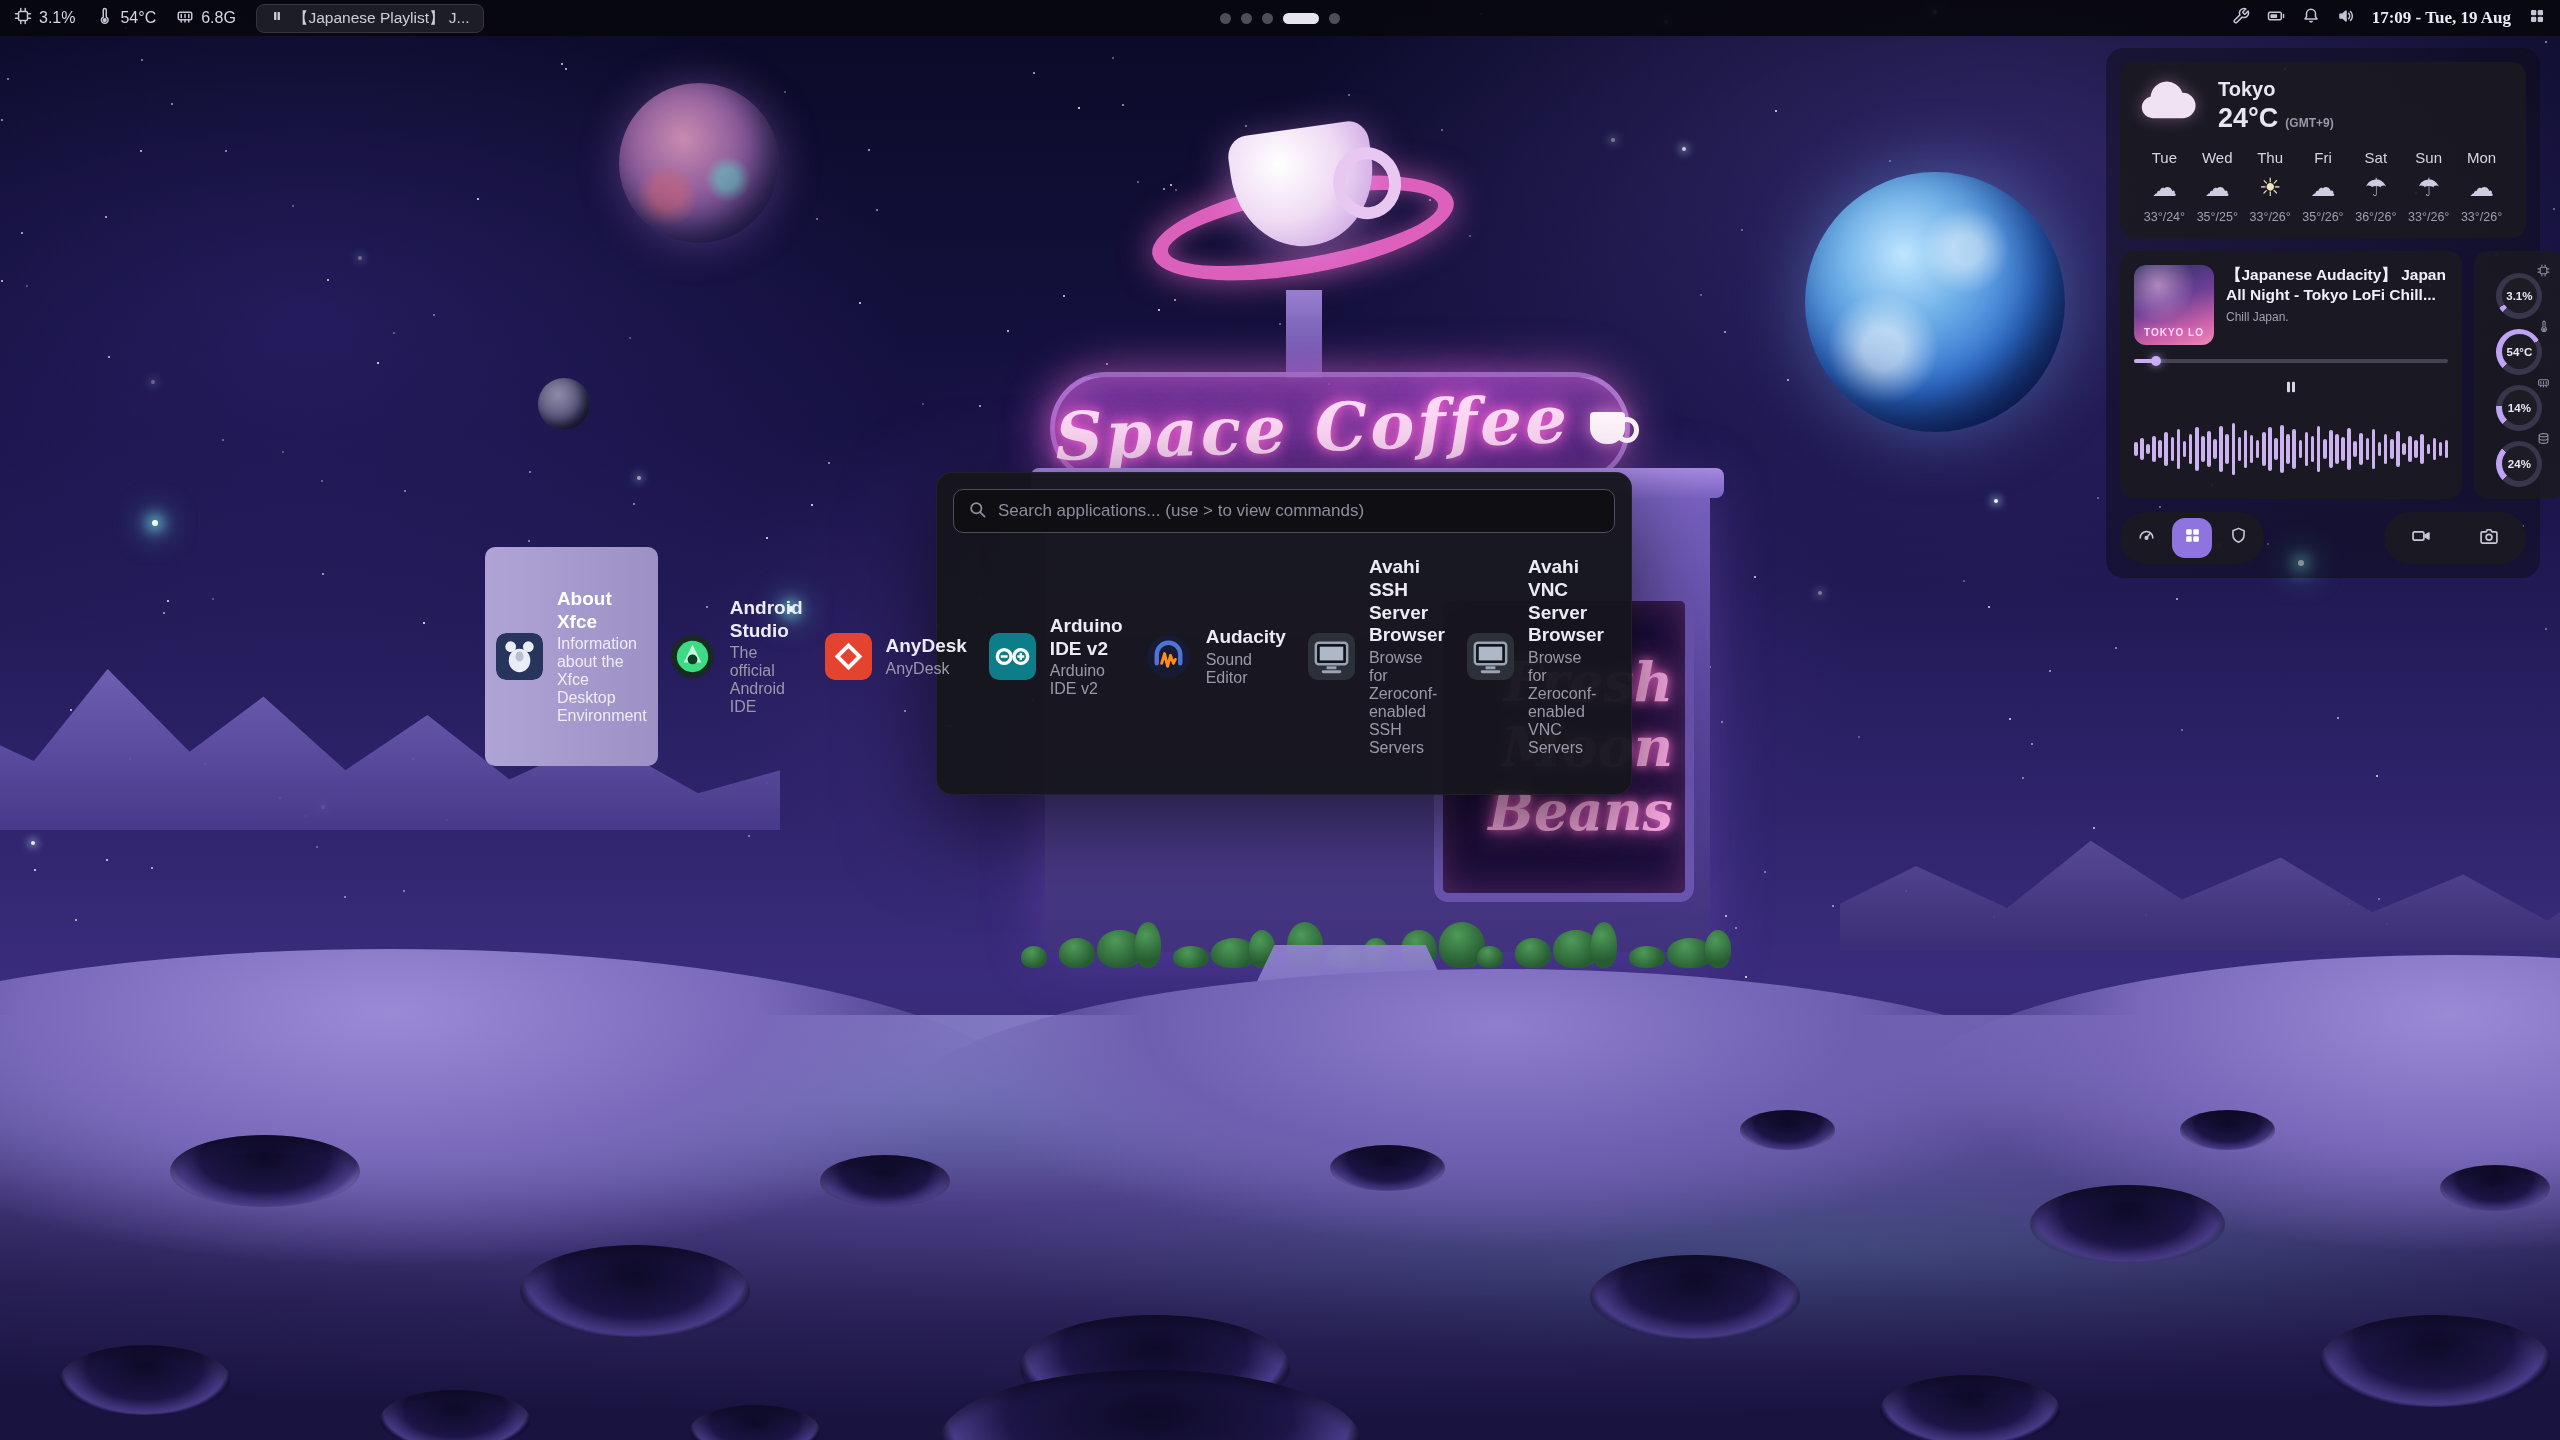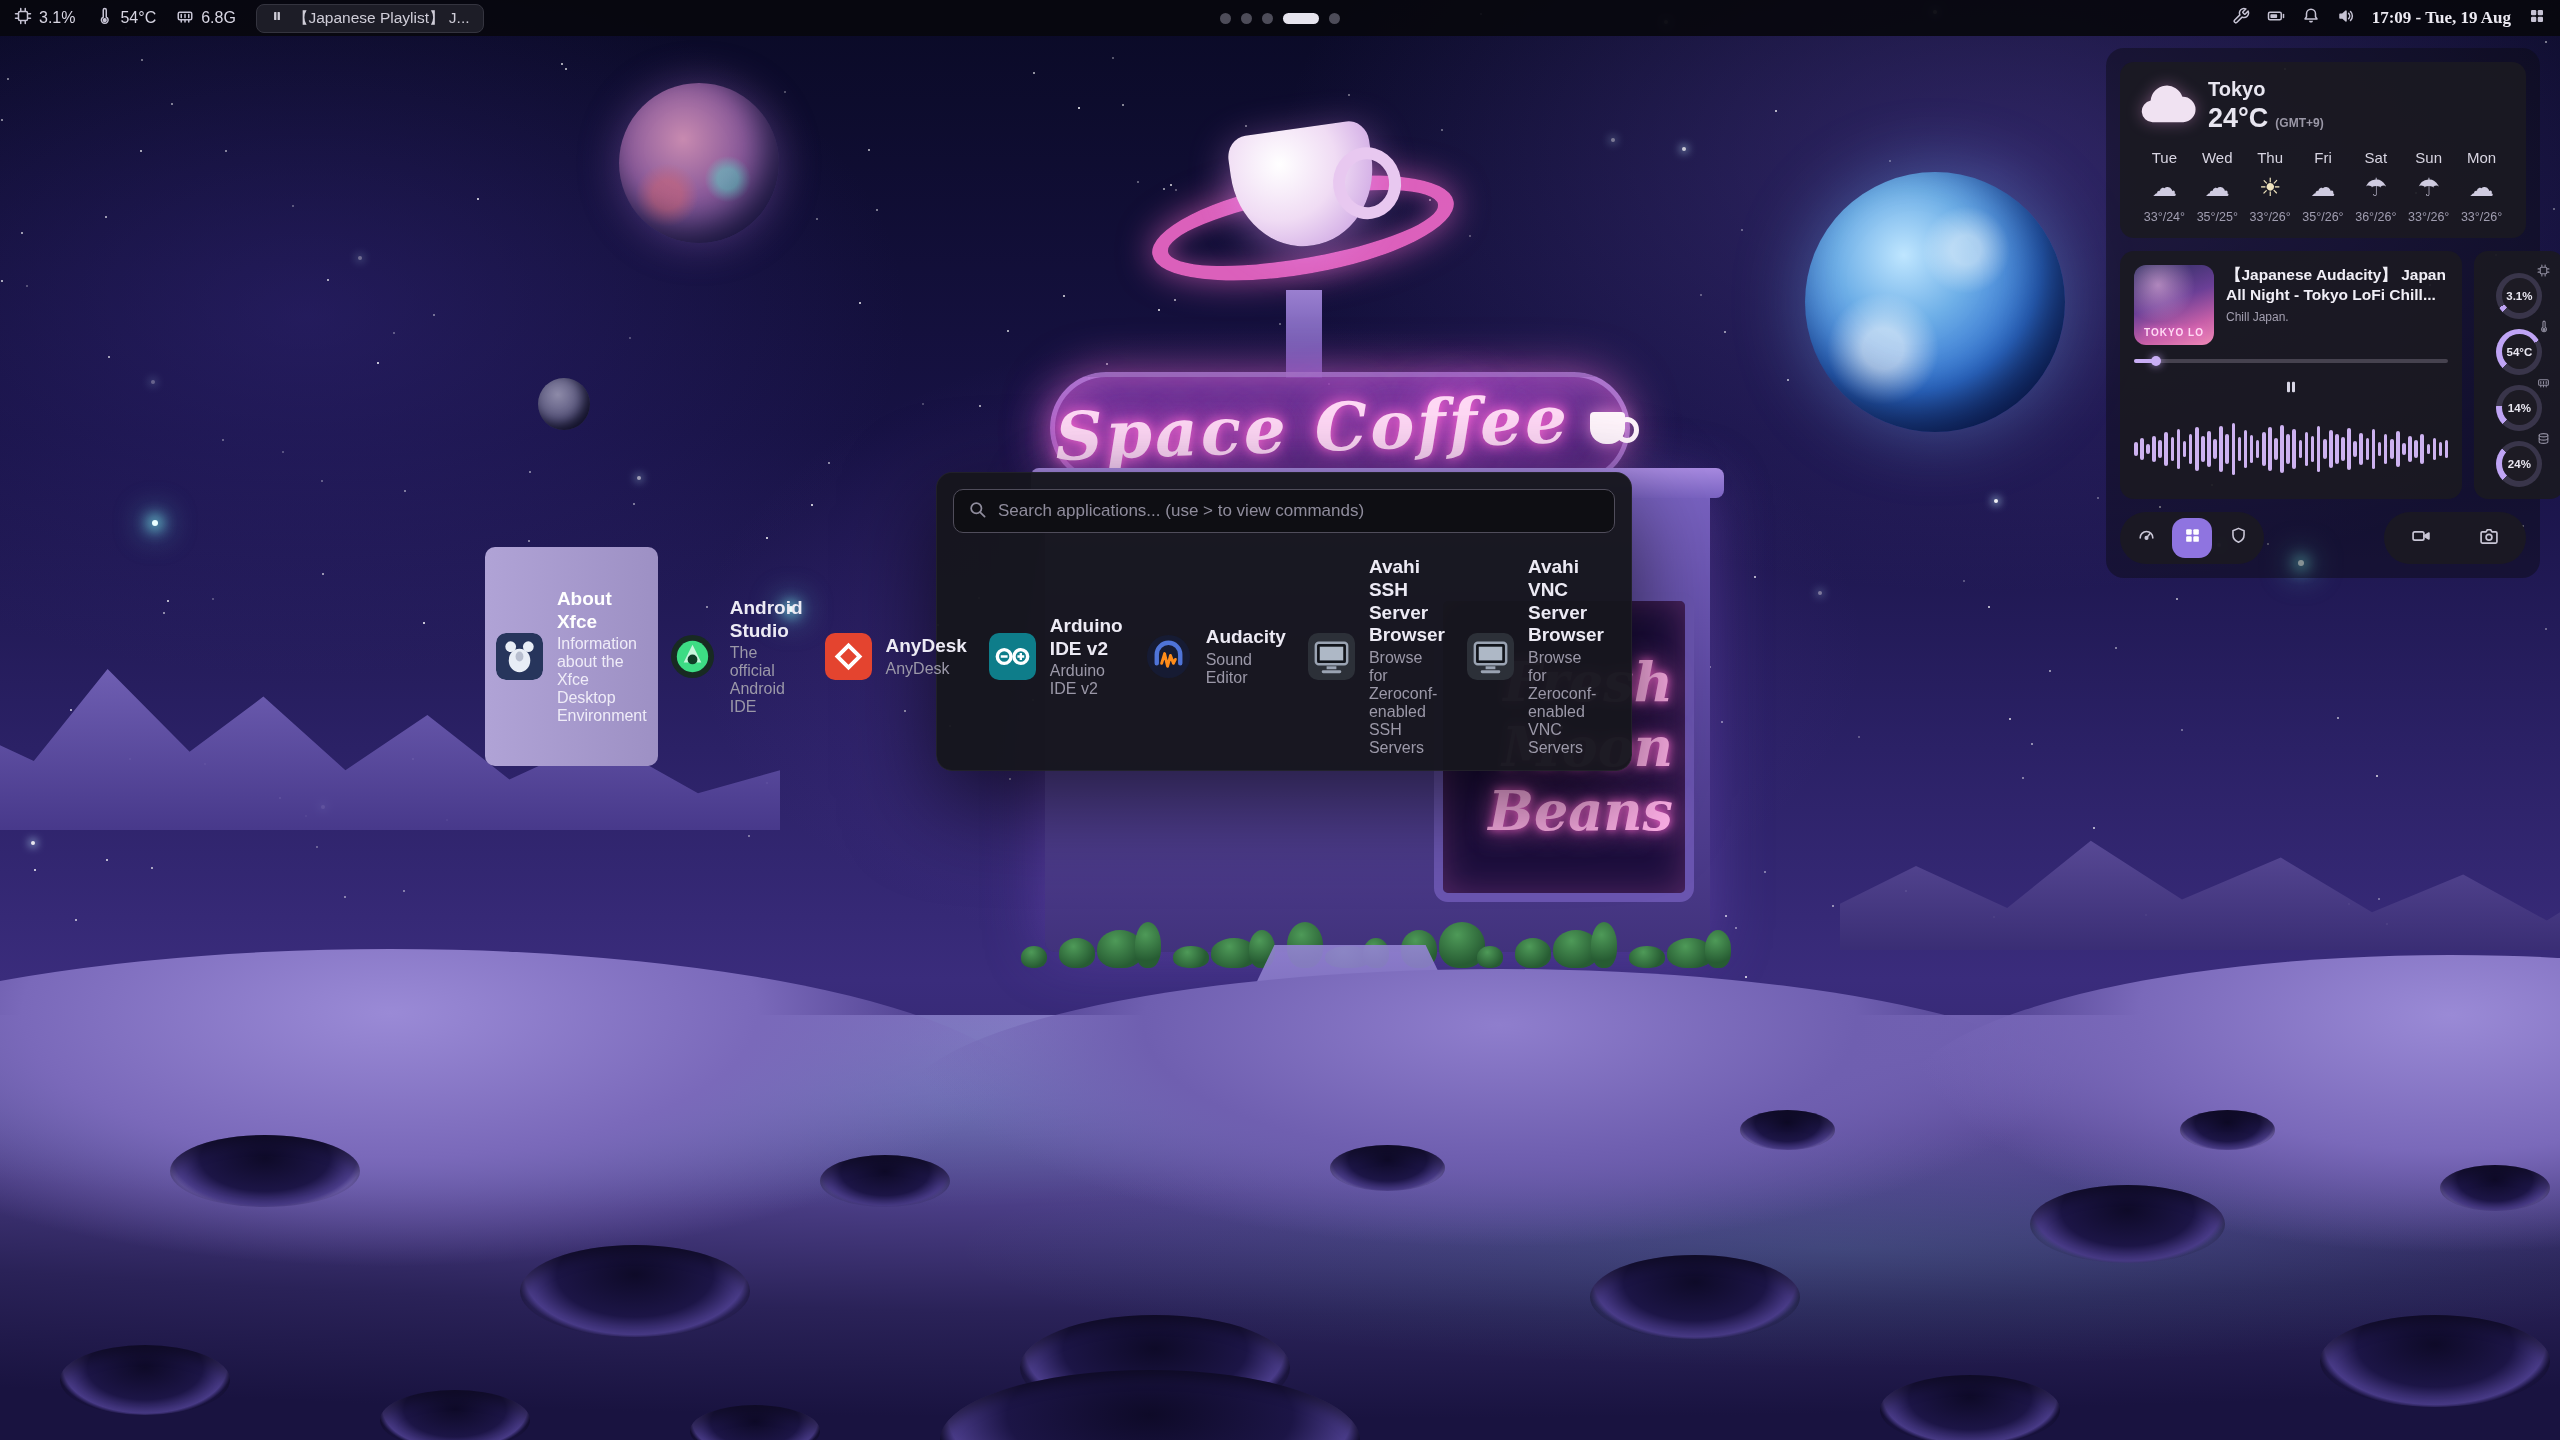--- a/index.html
+++ b/index.html
@@ -115,21 +115,21 @@
   .tb-center { position:absolute; left:50%; top:0; height:100%; transform:translateX(-50%);
     display:flex; align-items:center; gap:10px; }
   .ws-dot { width:11px; height:11px; border-radius:50%; background:#4d4c59; cursor:pointer; }
   .ws-dot.active { width:36px; border-radius:7px; background:#e6e4ee; }
   .tb-right { margin-left:auto; display:flex; align-items:center; gap:17px; }
   .tb-clock { font-weight:700; font-size:17px; color:#eceaf2;font-family:Liberation Serif, serif; }
 
   
   .launcher { position:absolute; left:936px; top:472px; width:696px; z-index:40;
     background:rgba(22,22,29,.97); border:1px solid rgba(255,255,255,.05); border-radius:16px;
-    padding:16px 16px 4px; box-shadow:0 30px 90px rgba(0,0,0,.6); }
+    padding:16px 16px 28px; box-shadow:0 30px 90px rgba(0,0,0,.6); }
   .search { height:44px; display:flex; align-items:center; gap:11px; padding:0 14px;
     background:#0e0e13; border:1.5px solid #504d5b; border-radius:10px; }
   .search svg { width:19px; height:19px; color:#8f8c9c; flex:none; }
   .search input { flex:1; background:transparent; border:none; outline:none; color:#e8e6f0; font-size:17px;
     font-family:"Liberation Sans", sans-serif; }
   .search input::placeholder { color:#8f8c9c; }
   .results { margin-top:14px; display:flex; flex-direction:row; gap:0;justify-content:flex-end; }
   .l-item { display:flex; align-items:center; gap:14px; padding:9px 11px; border-radius:10px; cursor:pointer; }
   .l-item.selected { background:linear-gradient(90deg,#b0a3d6,#9d90c4); }
   .l-icon { width:47px; height:47px; flex:none; border-radius:10px; overflow:hidden; }
@@ -152,21 +152,21 @@
   .p-name { font-size:18px; font-weight:700; color:#f1eff7; }
   .p-uptime { font-size:15px; color:#b9b6c4; margin-top:3px; }
   .p-actions { margin-left:auto; display:flex; align-items:center; gap:9px; }
   .icon-btn { width:38px; height:38px; border-radius:50%; display:flex; align-items:center; justify-content:center;
     color:#cfcdda; cursor:pointer; }
   .icon-btn svg { width:19px; height:19px; }
   .gear-glyph { font-size:21px; line-height:1; }
   .power-btn { background:#2b2933; }
 
   .weather { padding:16px 18px 14px; }
-  .w-head { display:flex; align-items:center; gap:12px; }
+  .w-head { display:flex; gap:22px; }
   .w-cloud svg { width:58px; height:44px; color:#f0e2f2; filter:drop-shadow(0 0 8px rgba(255,170,240,.35)); }
   .w-city { font-size:20px; font-weight:700; }
   .w-temp-row { display:flex; align-items:baseline; gap:7px; margin-top:2px; }
   .w-temp { font-size:27px; font-weight:700; }
   .w-tz { font-size:12px; color:#9a97a6; font-weight:700; }
   .forecast { margin-top:15px; display:grid; grid-template-columns:repeat(7,1fr); text-align:center; }
   .fc-day { font-size:15px; color:#d8d5e2; }
   .fc-icon { font-size:25px; margin-top:8px; color:#cfcbe0; line-height:1.1; }
   .fc-icon.sun { color:#efe3bd; }
   .fc-temps { font-size:12.5px; color:#a09db0; margin-top:8px; white-space:nowrap; }

